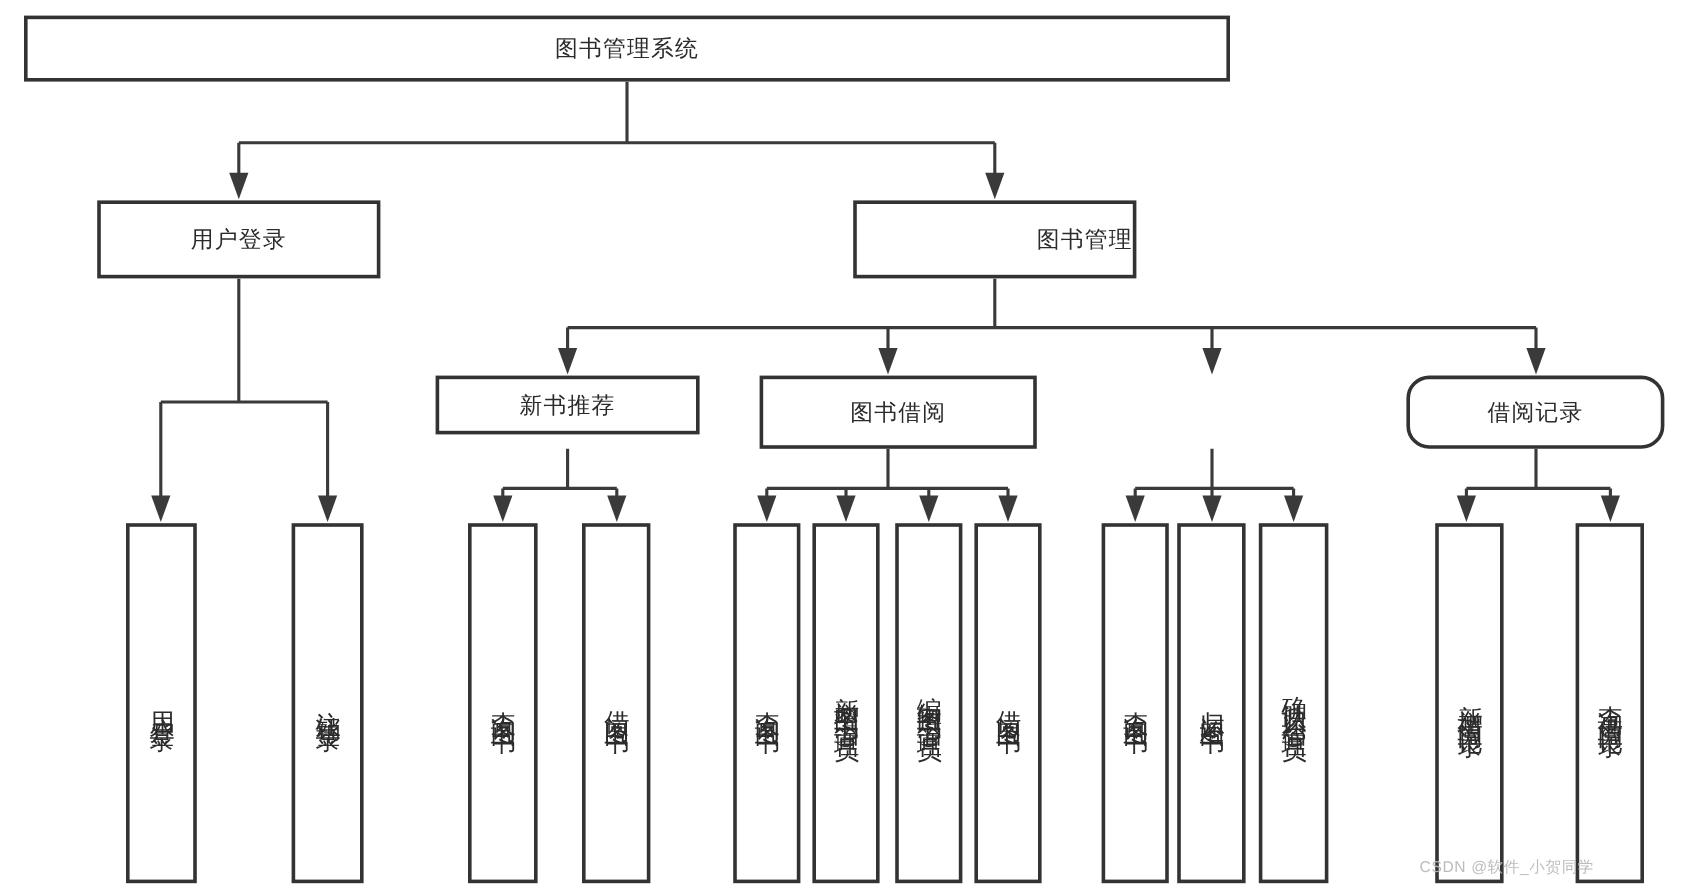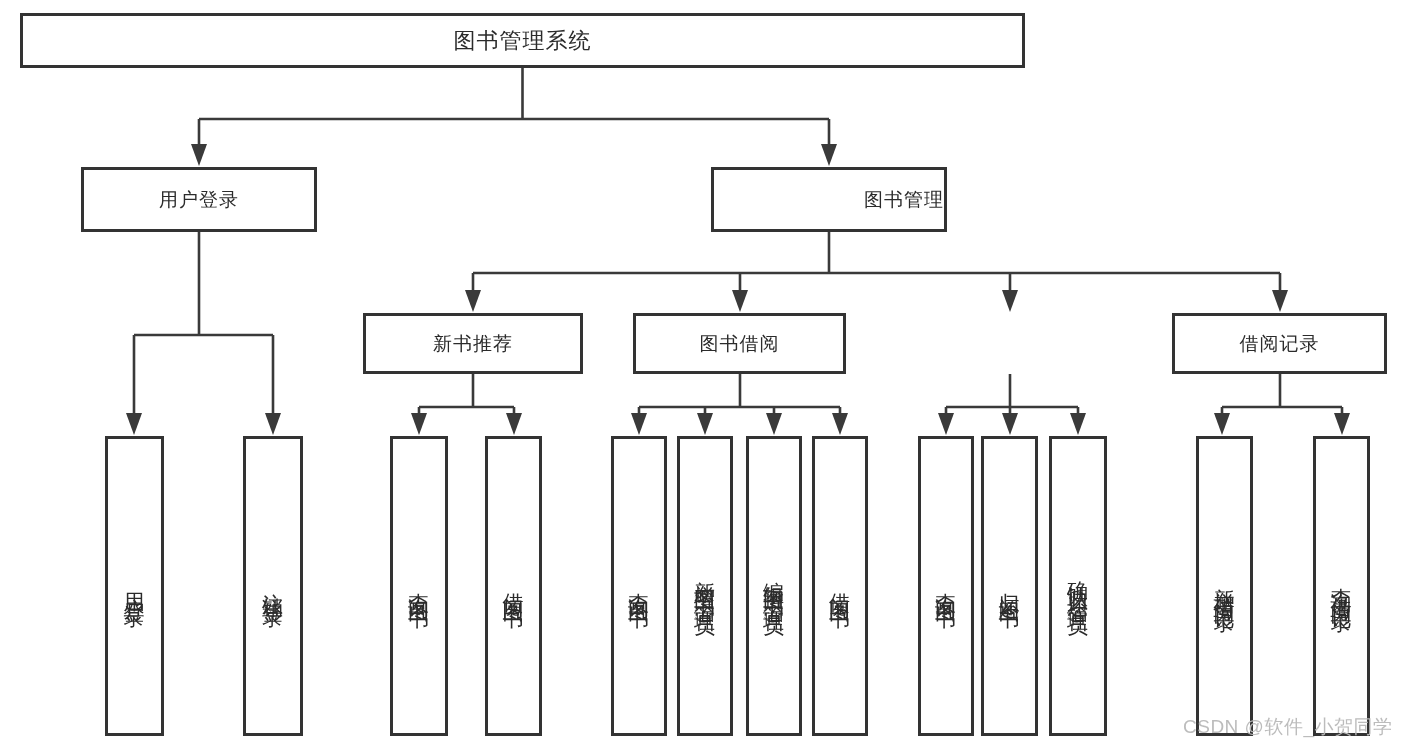--- a/index.html
+++ b/index.html
@@ -17,34 +17,34 @@
     box-sizing: border-box;
     border: 3px solid #333333;
     background: #ffffff;
     display: flex;
     align-items: center;
     justify-content: center;
     color: #2b2b2b;
     z-index: 2;
   }
   .h-node { font-size: 19px; letter-spacing: 1px; }
-  .root-node { font-size: 22px; }
+  .root-node { font-size: 19px; }
   .v-node { font-size: 21px; }
   .v-node .vtext {
     writing-mode: vertical-lr;
     text-orientation: mixed;
     letter-spacing: 5px;
     line-height: 1.0;
     white-space: nowrap;
   }
   .watermark {
     position: absolute;
     left: 1183px;
     top: 714px;
-    font-size: 19px;
+    font-size: 13px;
     color: rgba(184, 184, 184, 0.95);
     z-index: 3;
     white-space: nowrap;
     letter-spacing: 0.5px;
   }
 </style>
 </head>
 <body>
 
 <div class="canvas">
@@ -97,27 +97,27 @@
     <span>图书管理系统</span>
   </div>
 
   <div class="node h-node" style="left:81px; top:167px; width:236px; height:65px;">
     <span>用户登录</span>
   </div>
   <div class="node h-node" style="left:711px; top:167px; width:236px; height:65px;justify-content:flex-end;">
     <span>图书管理</span>
   </div>
 
-  <div class="node h-node" style="left:363px; top:313px; width:220px; height:61px;">
+  <div class="node h-node" style="left:363px; top:313px; width:220px; height:49px;">
     <span>新书推荐</span>
   </div>
-  <div class="node h-node" style="left:633px; top:313px; width:213px; height:61px;">
+  <div class="node h-node" style="left:633px; top:313px; width:231px; height:61px;">
     <span>图书借阅</span>
   </div>
-  <div class="node h-node" style="left:1172px; top:313px; width:215px; height:61px;">
+  <div class="node h-node" style="left:1172px; top:313px; width:215px; height:61px;border-radius:19px;">
     <span>借阅记录</span>
   </div>
 
   <div class="node v-node" style="left:105px; top:436px; width:59px; height:300px;">
     <span class="vtext">用户登录</span>
   </div>
   <div class="node v-node" style="left:243px; top:436px; width:60px; height:300px;">
     <span class="vtext">注销登录</span>
   </div>
 

